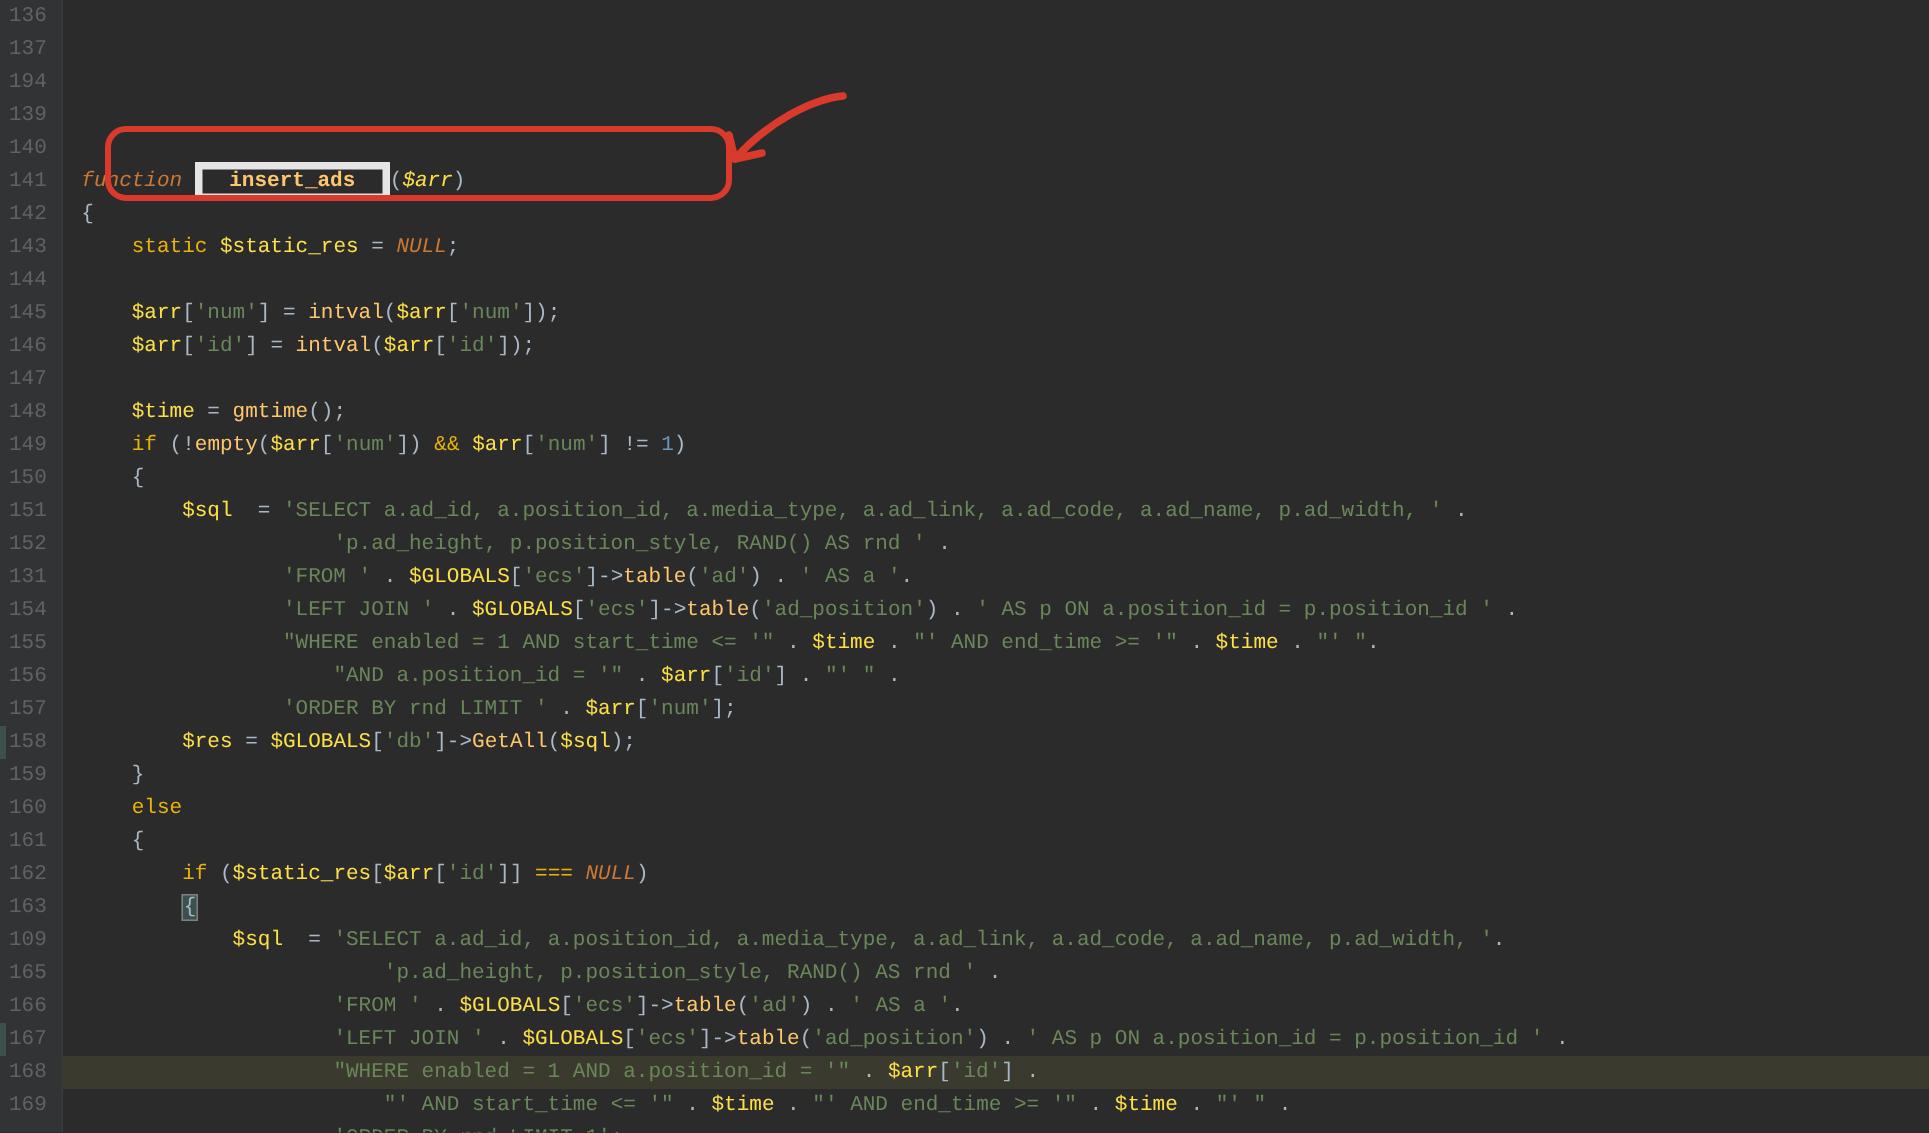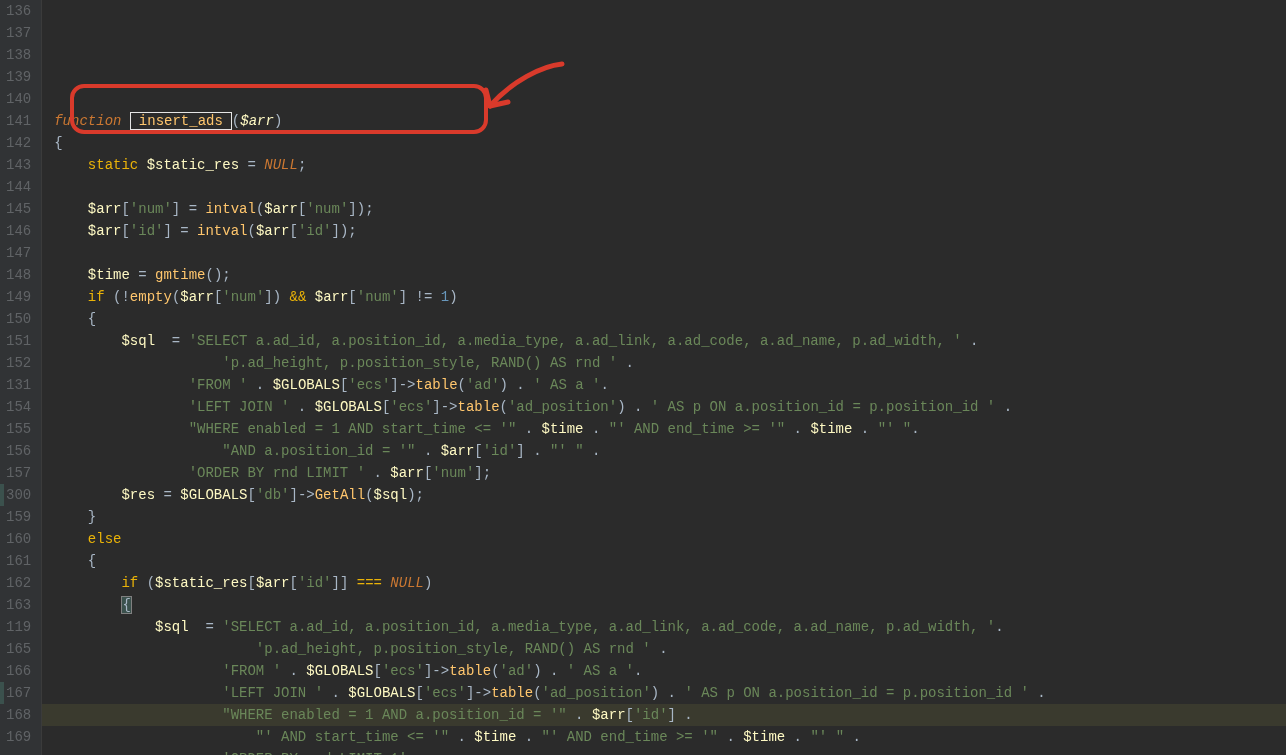--- a/index.html
+++ b/index.html
@@ -35,27 +35,27 @@
     position: relative;
     white-space: pre;
   }
   .line { height: 22px; }
   .line.current { background: #3a3a2e; margin-left:-12px; padding-left:12px; margin-right:-2000px }
   
   .k-keyword { color: #cc7832; font-style: italic; }
   .k-static { color: #eab308; }
   .k-func { color: #ffc66d; }
   .k-funccall { color: #ffc66d; }
-  .k-var { color: #fef9c3; }
+  .k-var { color: #fde047; }
   .k-string { color: #6a8759; }
   .k-num { color: #6897bb; }
   .k-null { color: #cc7832; font-style: italic; }
   .k-bracket { color: #a9b7c6; }
   .k-paren { color: #a9b7c6; }
-  .boxed-func { border:1px solid #e5e5e5; padding:0 8px; }
+  .boxed-func { border:5px solid #e5e5e5; padding:0 18px;font-weight:bold; }
   .brace-active { border:1px solid #808080; background:#3b514d; }
   
   .annot-box {
     position: absolute;
     border: 4px solid #d93a2b;
     border-radius: 14px;
     pointer-events: none;
   }
   .annot-arrow {
     position: absolute;
@@ -69,48 +69,48 @@
     background:#3b514d;
   }
 </style>
 </head>
 <body>
 
 <div class="editor">
   <div class="gutter" id="gutter" style="position: relative;">
       <div class="ln">136</div>
       <div class="ln">137</div>
-      <div class="ln">138</div>
+      <div class="ln">194</div>
       <div class="ln">139</div>
       <div class="ln">140</div>
       <div class="ln">141</div>
       <div class="ln">142</div>
       <div class="ln">143</div>
       <div class="ln">144</div>
       <div class="ln">145</div>
       <div class="ln">146</div>
       <div class="ln">147</div>
       <div class="ln">148</div>
       <div class="ln">149</div>
       <div class="ln">150</div>
       <div class="ln">151</div>
       <div class="ln">152</div>
       <div class="ln">131</div>
       <div class="ln">154</div>
       <div class="ln">155</div>
       <div class="ln">156</div>
       <div class="ln">157</div>
-      <div class="ln">300</div>
+      <div class="ln">158</div>
       <div class="gutter-mark" style="top: 484px;"></div>
       <div class="ln">159</div>
       <div class="ln">160</div>
       <div class="ln">161</div>
       <div class="ln">162</div>
       <div class="ln">163</div>
-      <div class="ln">119</div>
+      <div class="ln">109</div>
       <div class="ln">165</div>
       <div class="ln">166</div>
       <div class="ln">167</div>
       <div class="gutter-mark" style="top: 682px;"></div>
       <div class="ln">168</div>
       <div class="ln">169</div>
     </div>
   <div class="code" id="code">
     
     <div class="annot-box" id="annot-box" style="top: 84px; left: 28px; width: 418px; height: 50px;"></div>

